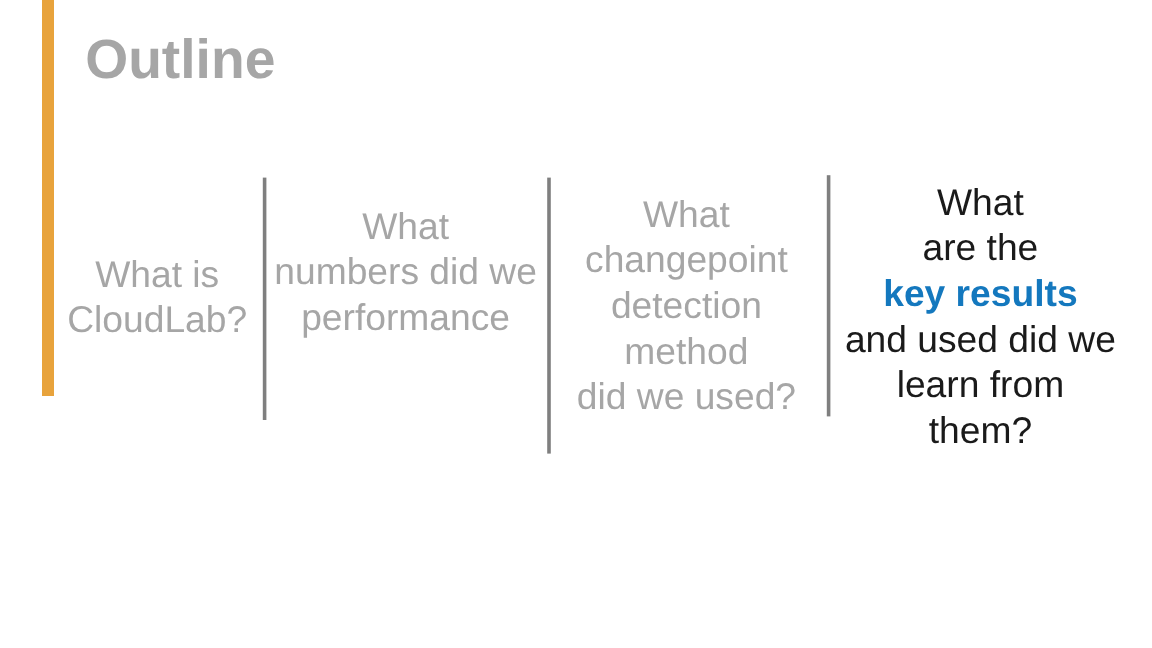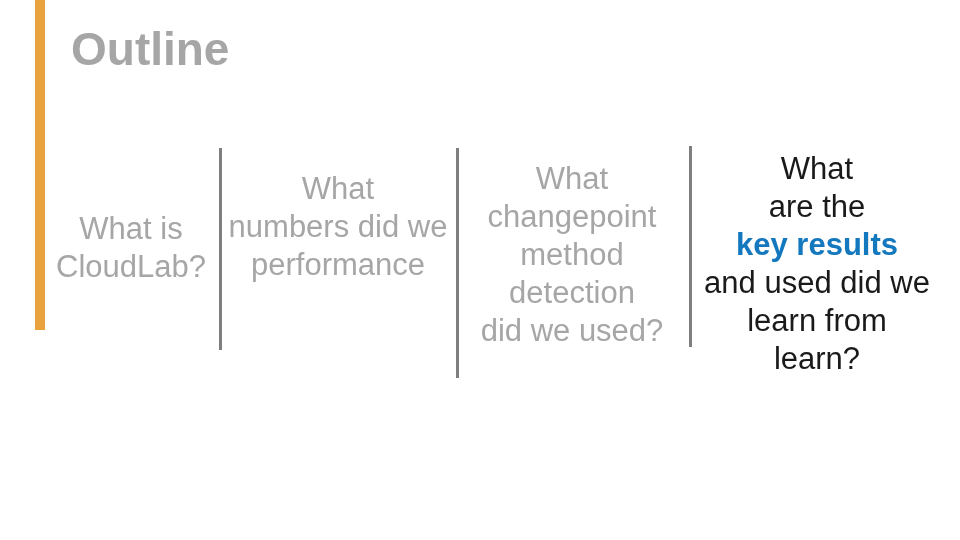--- a/index.html
+++ b/index.html
@@ -79,28 +79,28 @@
       <div class="line">CloudLab?</div>
     </div>
   <div class="col c2" style="color: rgb(166, 166, 166);">
       <div class="line">What</div>
       <div class="line">numbers did we</div>
       <div class="line">performance</div>
     </div>
   <div class="col c3" style="color: rgb(166, 166, 166);">
       <div class="line">What</div>
       <div class="line">changepoint</div>
+      <div class="line">detection</div>
       <div class="line">method</div>
-      <div class="line">detection</div>
       <div class="line">did we used?</div>
     </div>
   <div class="col c4" style="color: rgb(26, 26, 26);">
       <div class="line">What</div>
       <div class="line">are the</div>
       <div class="line" style="color: rgb(20, 120, 190); font-weight: bold;">key results</div>
       <div class="line">and used did we</div>
       <div class="line">learn from</div>
-      <div class="line">learn?</div>
+      <div class="line">them?</div>
     </div>
 
   <div class="page-number" style="color: rgb(127, 127, 127);">15</div>
 
 </div>
 
 </body></html>

